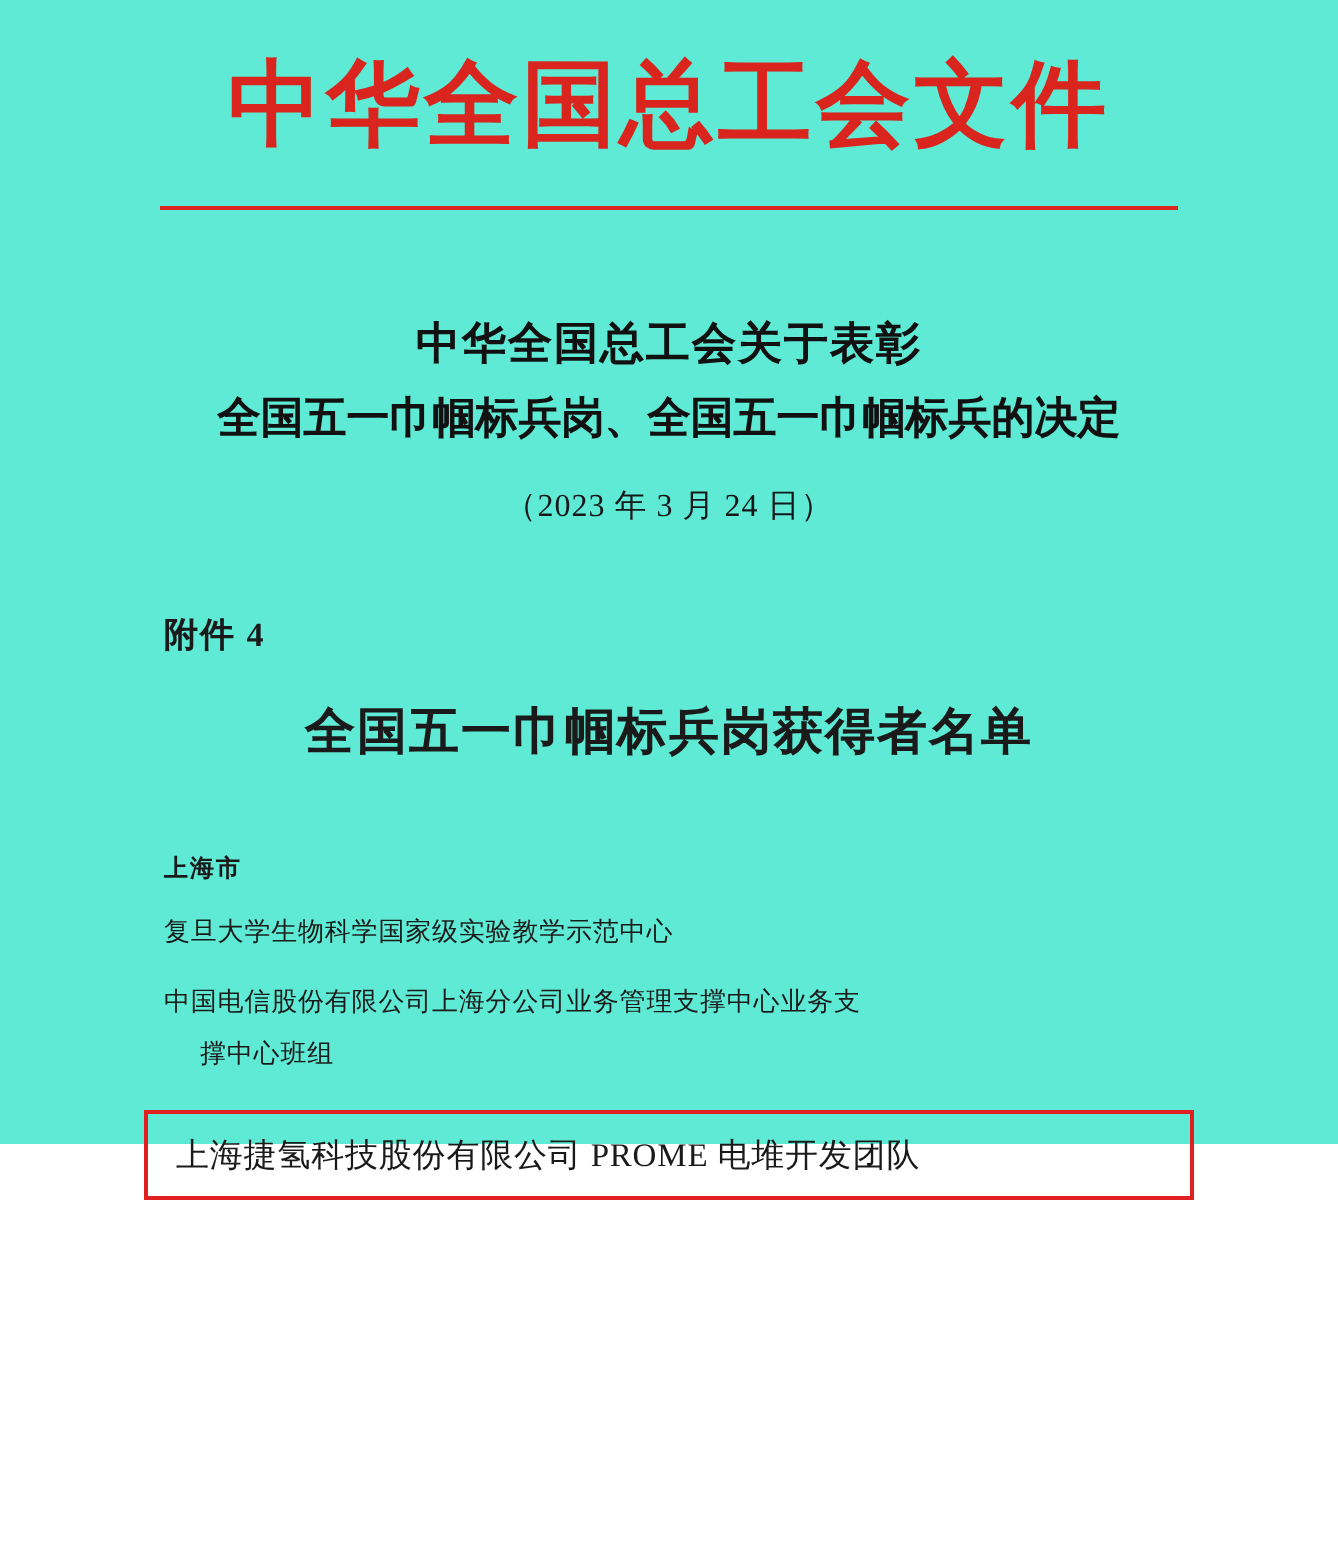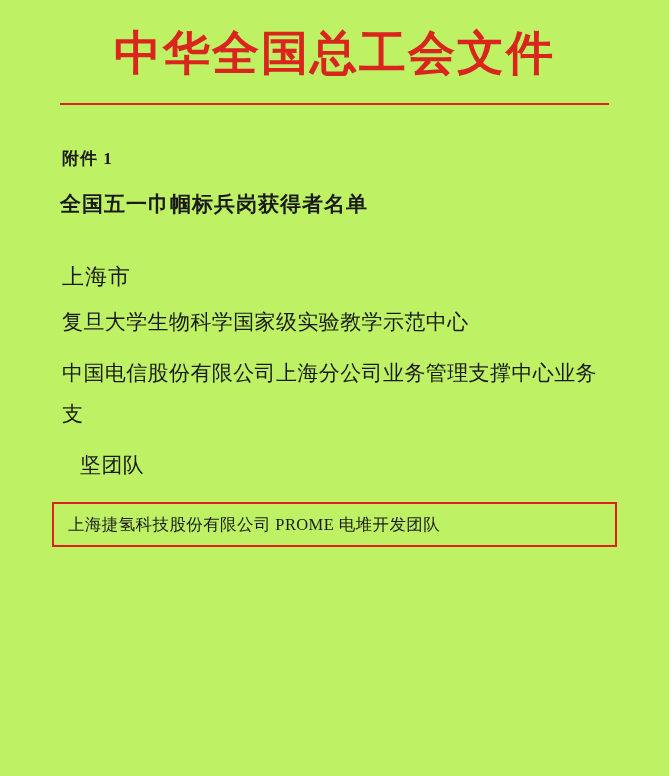--- a/index.html
+++ b/index.html
@@ -10,24 +10,24 @@
   body {
     width: 669px;
     height: 776px;
     overflow: hidden;
     font-family: "Liberation Serif", "DejaVu Serif", serif;
     color: #1a1a1a;
   }
   .page {
     position: relative;
     width: 669px;
-    height: 776px;
-    background: #bef264;
+    height: 572px;
+    background: #5eead4;
     box-sizing: border-box;
-    padding: 0 60px;
+    padding: 0 80px;
   }
 
   
   .masthead {
     text-align: center;
     padding-top: 24px;
   }
   .masthead-title {
     color: #d9251d;
     font-family: "Liberation Serif", "DejaVu Serif", serif;
@@ -82,34 +82,35 @@
   .body-block {
     margin-top: 42px;
   }
   .attachment-label {
     font-weight: bold;
     font-size: 17px;
     letter-spacing: 1px;
     margin-left: 2px;
   }
   .list-heading {
+    text-align: center;
     font-weight: bold;
-    font-size: 21px;
+    font-size: 25px;
     letter-spacing: 1px;
     margin-top: 20px;
   }
   .region-heading {
-    font-weight: normal;
-    font-size: 22px;
+    font-weight: bold;
+    font-size: 12px;
     letter-spacing: 1px;
     margin-top: 44px;
     margin-left: 2px;
   }
   .entry {
-    font-size: 21px;
+    font-size: 13px;
     line-height: 1.95;
     letter-spacing: 0.4px;
     margin-top: 10px;
     margin-left: 2px;
   }
   .entry .cont {
     display: block;
     margin-left: 18px;
   }
 
@@ -130,38 +131,43 @@
 
 <div class="page">
 
   <div class="masthead">
     <div class="masthead-title">中华全国总工会文件</div>
   </div>
 
 
   <div class="red-rule"></div>
 
+  <div class="title-block">
+    <div class="title-line">中华全国总工会关于表彰</div>
+    <div class="title-line wide">全国五一巾帼标兵岗、全国五一巾帼标兵的决定</div>
+    <div class="title-date">（2023 年 3 月 24 日）</div>
+  </div>
 
   <div class="body-block">
 
-    <div class="attachment-label">附件 1</div>
+    <div class="attachment-label">附件 4</div>
 
     <div class="list-heading">全国五一巾帼标兵岗获得者名单</div>
 
     <div class="region-heading">上海市</div>
 
     <div class="entry">
       <span>复旦大学生物科学国家级实验教学示范中心</span>
     </div>
 
     <div class="entry">
       <span>中国电信股份有限公司上海分公司业务管理支撑中心业务支</span>
+      <span class="cont">撑中心班组</span>
     </div>
 
     <div class="entry">
-      <span class="cont">坚团队</span>
     </div>
 
     <div class="entry-highlight">上海捷氢科技股份有限公司 PROME 电堆开发团队</div>
 
   </div>
 
 </div>
 
 </body></html>

